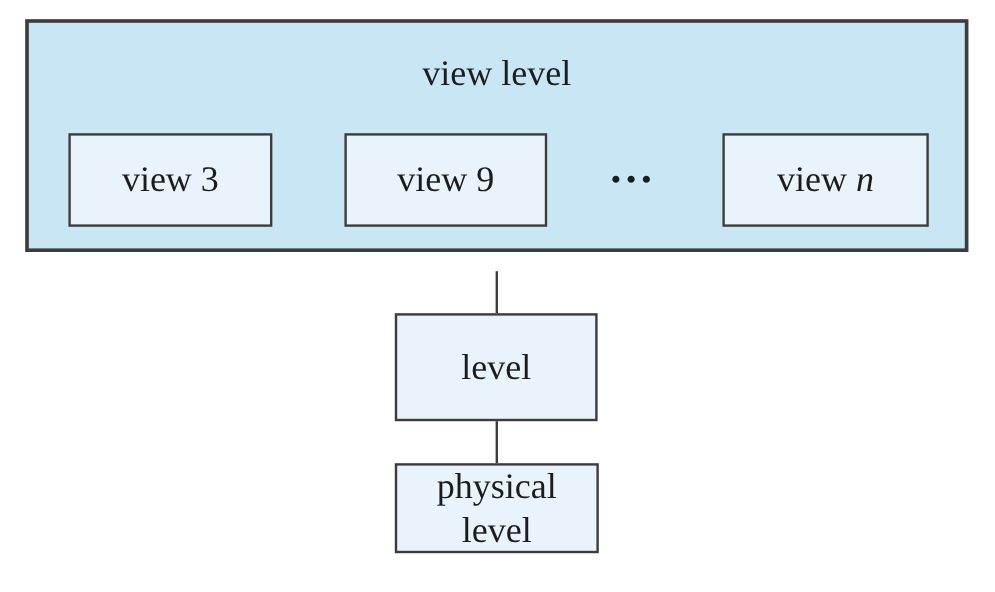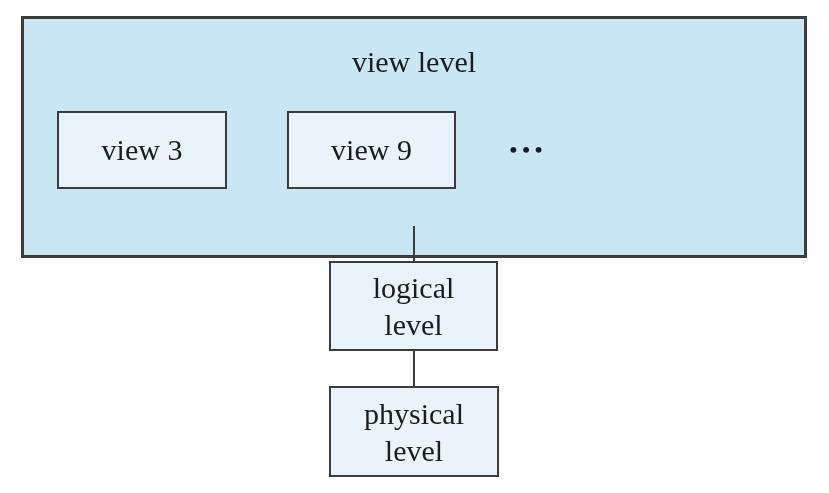--- a/index.html
+++ b/index.html
@@ -16,21 +16,21 @@
     width: 829px;
     height: 493px;
     background: var(--background);
     font-family: "Liberation Serif", "DejaVu Serif", serif;
     color: var(--text);
     overflow: hidden;
   }
   .view-level-box {
     position: absolute;
     left: 21px; top: 16px;
-    width: 786px; height: 242px;
+    width: 786px; height: 194px;
     background: var(--view-level-fill);
     border: 3px solid var(--border);
   }
   .view-level-label {
     position: absolute;
     left: 0; right: 0; top: 26px;
     text-align: center;
     font-size: 30px;
     line-height: 34px;
     white-space: pre;
@@ -78,47 +78,49 @@
     border: 2px solid var(--border);
     display: flex;
     flex-direction: column;
     align-items: center;
     justify-content: center;
     font-size: 30px;
     line-height: 37px;
     text-align: center;
   }
   .level-box.logical  { top: 261px; width: 169px; height: 90px; }
-  .level-box.physical { top: 386px; width: 170px; height: 91px; }
+  .level-box.physical { top: 386px; width: 170px; height: 75px; }
   .var-n { font-style: italic; }
 </style>
 </head>
 <body>
 
 <div id="stage">
 
   <div class="view-level-box">
     <div class="view-level-label">view level</div>
 
     <div class="view-box v1">
       <span>view 3</span>
     </div>
 
     <div class="view-box v2">
       <span>view 9</span>
     </div>
 
     <div class="ellipsis">•••</div>
 
+    <div class="view-box vn">
+      <span>view </span><span class="var-n">n</span>
+    </div>
   </div>
 
   <div class="connector c1"></div>
 
   <div class="level-box logical">
-    <span>logical</span>
     <span>level</span>
   </div>
 
   <div class="connector c2"></div>
 
   <div class="level-box physical">
     <span>physical</span>
     <span>level</span>
   </div>
 

